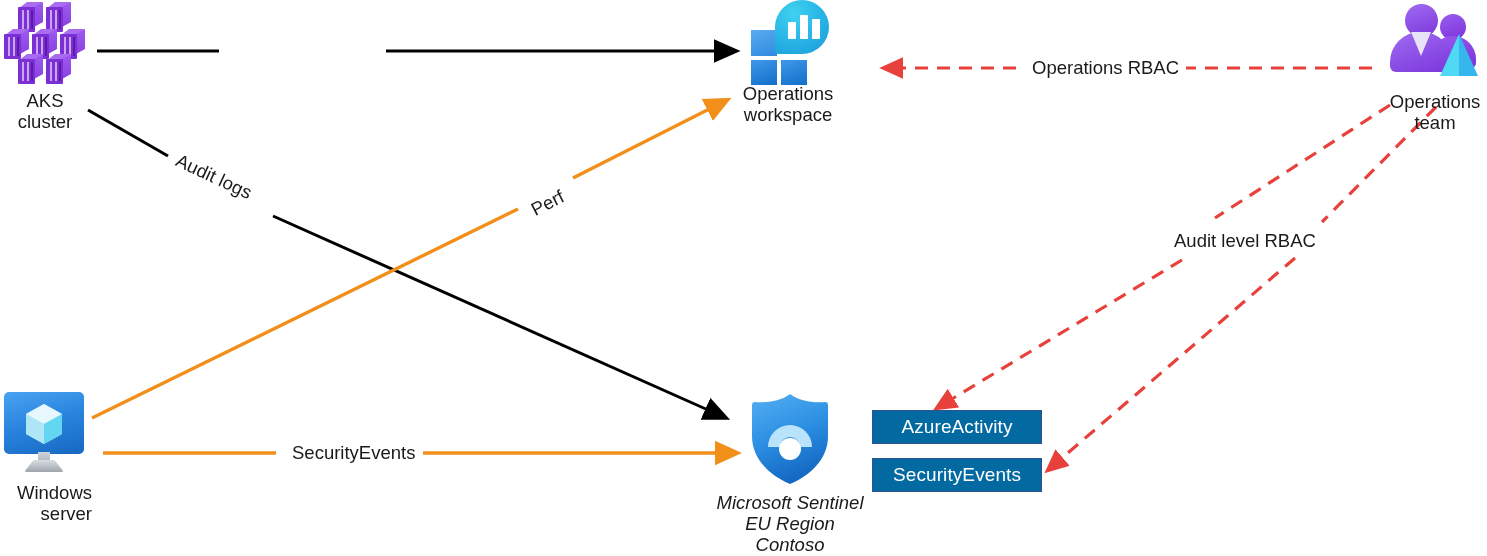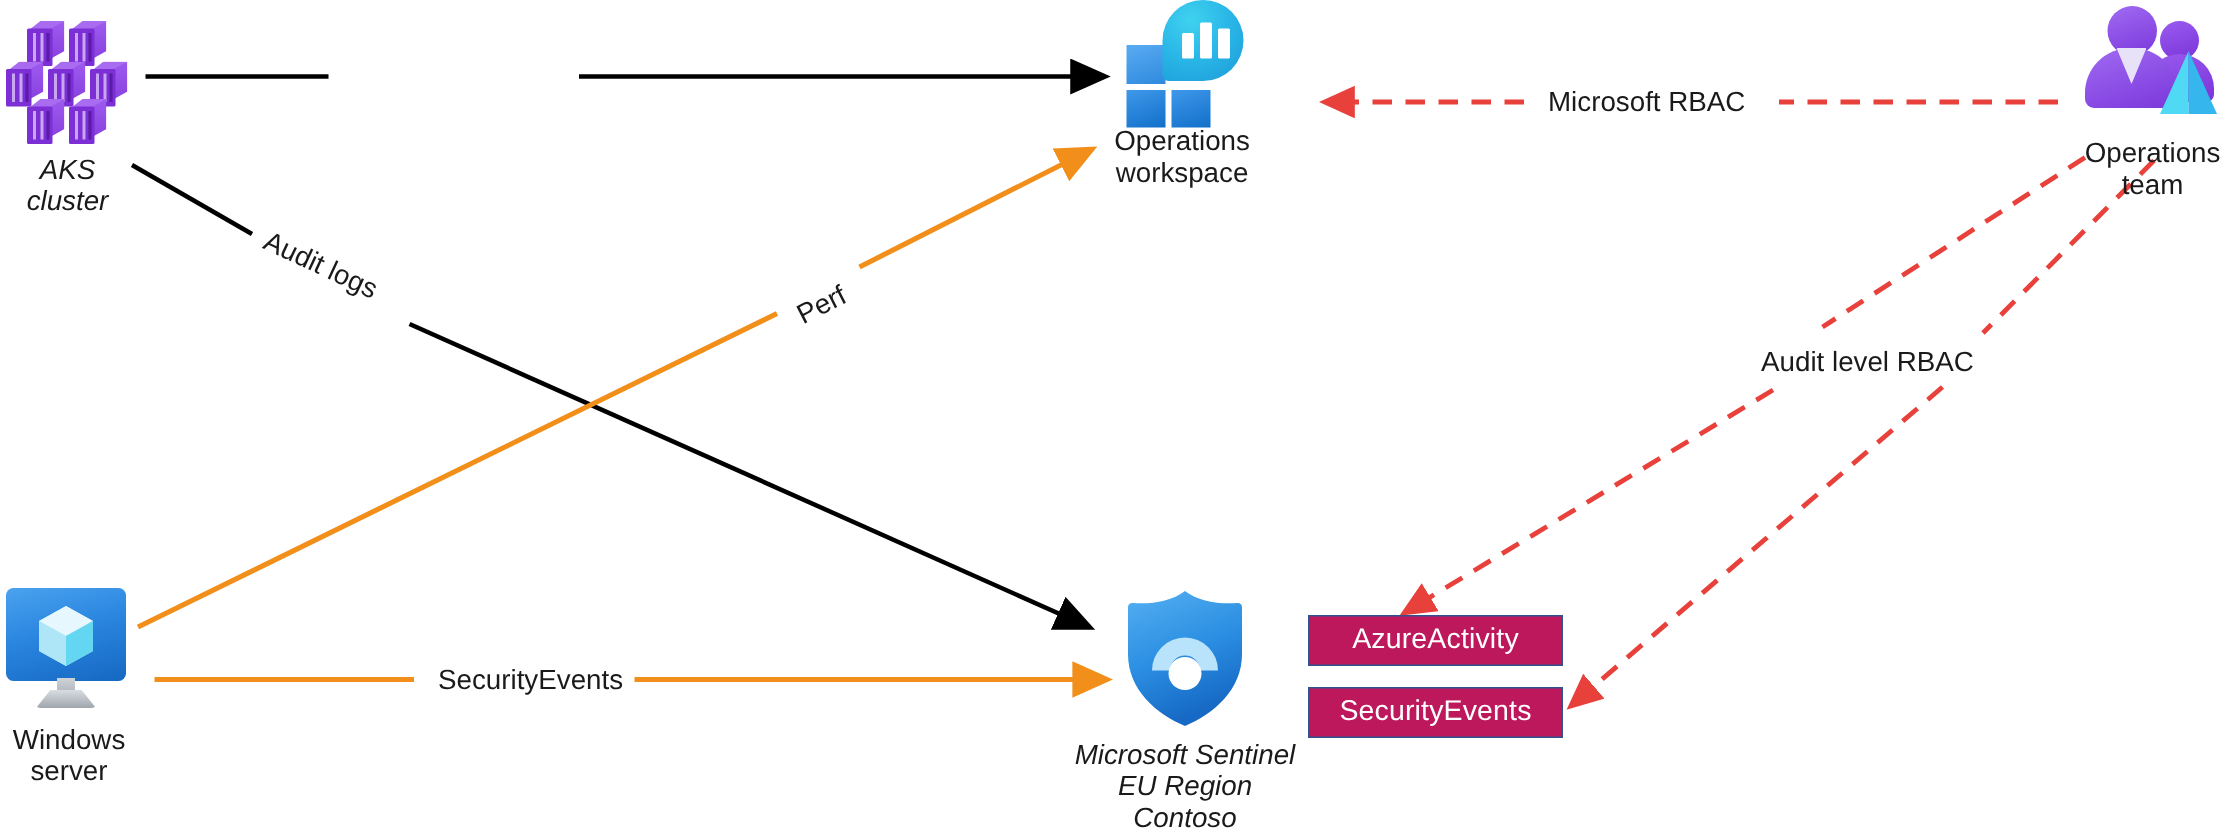--- a/index.html
+++ b/index.html
@@ -225,21 +225,21 @@
     height: 24px;
     background: #e8e2f8;
     clip-path: polygon(0 0, 100% 0, 50% 100%);
   }
 
   
   .tablebox {
     position: absolute;
     box-sizing: border-box;
     border: 1.5px solid #2f528f;
-    background: #be185d;
+    background: #0369a1;
     color: #ffffff;
     font-size: 19px;
     font-family: "Liberation Sans", sans-serif;
     display: flex;
     align-items: center;
     justify-content: center;
     letter-spacing: 0.1px;
   }
 </style>
 </head>
@@ -275,21 +275,21 @@
     <line x1="1016" y1="68" x2="884" y2="68" stroke="#E8403A" stroke-width="3.2" stroke-dasharray="13 9" marker-end="url(#arrow-red)"></line>
     <line x1="1372" y1="68" x2="1186" y2="68" stroke="#E8403A" stroke-width="3.2" stroke-dasharray="13 9"></line>
 
     <line x1="1390" y1="105" x2="1215" y2="218" stroke="#E8403A" stroke-width="3.2" stroke-dasharray="13 9"></line>
     <line x1="1182" y1="260" x2="937" y2="408" stroke="#E8403A" stroke-width="3.2" stroke-dasharray="13 9" marker-end="url(#arrow-red)"></line>
 
     <line x1="1436" y1="107" x2="1322" y2="222" stroke="#E8403A" stroke-width="3.2" stroke-dasharray="13 9"></line>
     <line x1="1295" y1="258" x2="1048" y2="470" stroke="#E8403A" stroke-width="3.2" stroke-dasharray="13 9" marker-end="url(#arrow-red)"></line>
   </svg>
 
-  <div class="node" style="left:0px; top:14px;font-style:italic;">
+  <div class="node" style="left:0px; top:2px;">
     <div class="node-icon aks">
 
       <div class="cube" style="left:18px; top:0px;">
         <div class="face-top"></div>
           <div class="face-side-fill"></div>
         <div class="face-front">
             <i class="s1"></i>
             <i class="s2"></i>
             <i class="s3"></i>
           </div>
@@ -374,21 +374,21 @@
         <svg width="80" height="62" viewBox="0 0 80 62">
           <polygon points="40,12 58,22 58,42 40,52 22,42 22,22" fill="#bfeaf8"></polygon>
           <polygon points="40,12 58,22 40,32 22,22" fill="#e6f7fd"></polygon>
           <polygon points="40,32 58,22 58,42 40,52" fill="#63d6f2"></polygon>
           <polygon points="40,32 22,22 22,42 40,52" fill="#aee5f7"></polygon>
         </svg>
       </div>
       <div class="stand-neck"></div>
       <div class="stand-base"></div>
     </div>
-    <div class="node-label" style="width:92px; margin-top:4px;">Windows
+    <div class="node-label" style="width:92px; margin-top:4px;text-align:right;">Windows
 server</div>
   </div>
 
   <div class="node" style="left:745px; top:392px;font-style:italic;">
     <div class="node-icon sentinel">
       <svg width="90" height="94" viewBox="0 0 90 94">
         <defs>
           <linearGradient id="shieldGrad" x1="0" y1="0" x2="0.35" y2="1">
             <stop offset="0%" stop-color="#55b0f2"></stop>
             <stop offset="55%" stop-color="#2b8ee2"></stop>
@@ -428,17 +428,17 @@
     <span>SecurityEvents</span>
   </div>
 
 
   <div class="edge-label rot" style="left:178px; top:148px; transform: rotate(25deg); transform-origin: left top;">Audit logs</div>
 
   <div class="edge-label rot" style="left:524px; top:203px; transform: rotate(-27deg); transform-origin: left top;">Perf</div>
 
   <div class="edge-label" style="left:288px; top:442px;">SecurityEvents</div>
 
-  <div class="edge-label" style="left:1028px; top:57px;">Microsoft RBAC</div>
+  <div class="edge-label" style="left:1028px; top:57px;">Operations RBAC</div>
 
   <div class="edge-label" style="left:1170px; top:230px;">Audit level RBAC</div>
 
 </div>
 
 </body></html>

